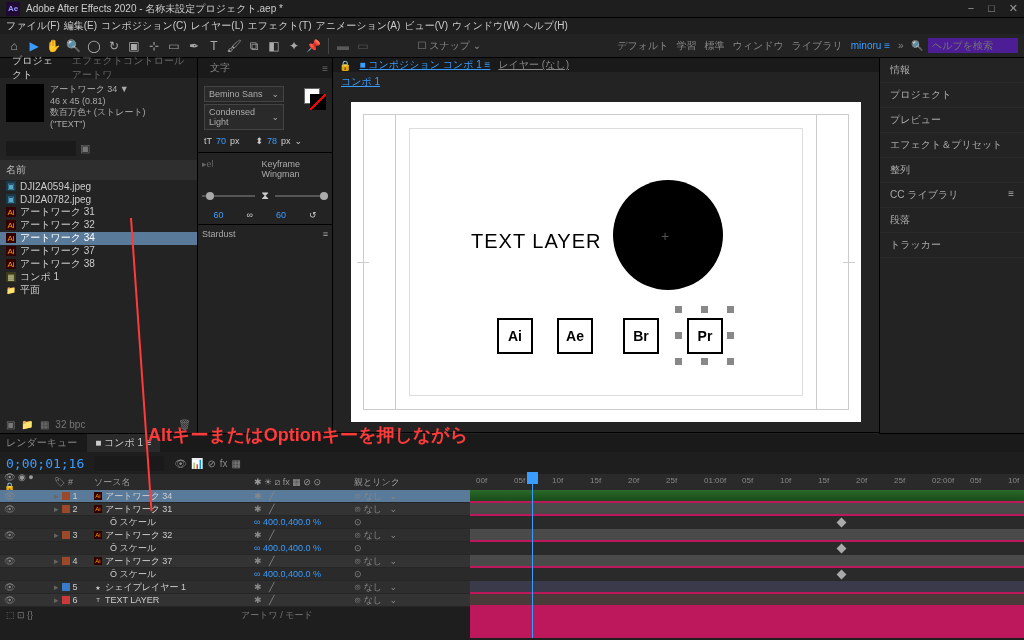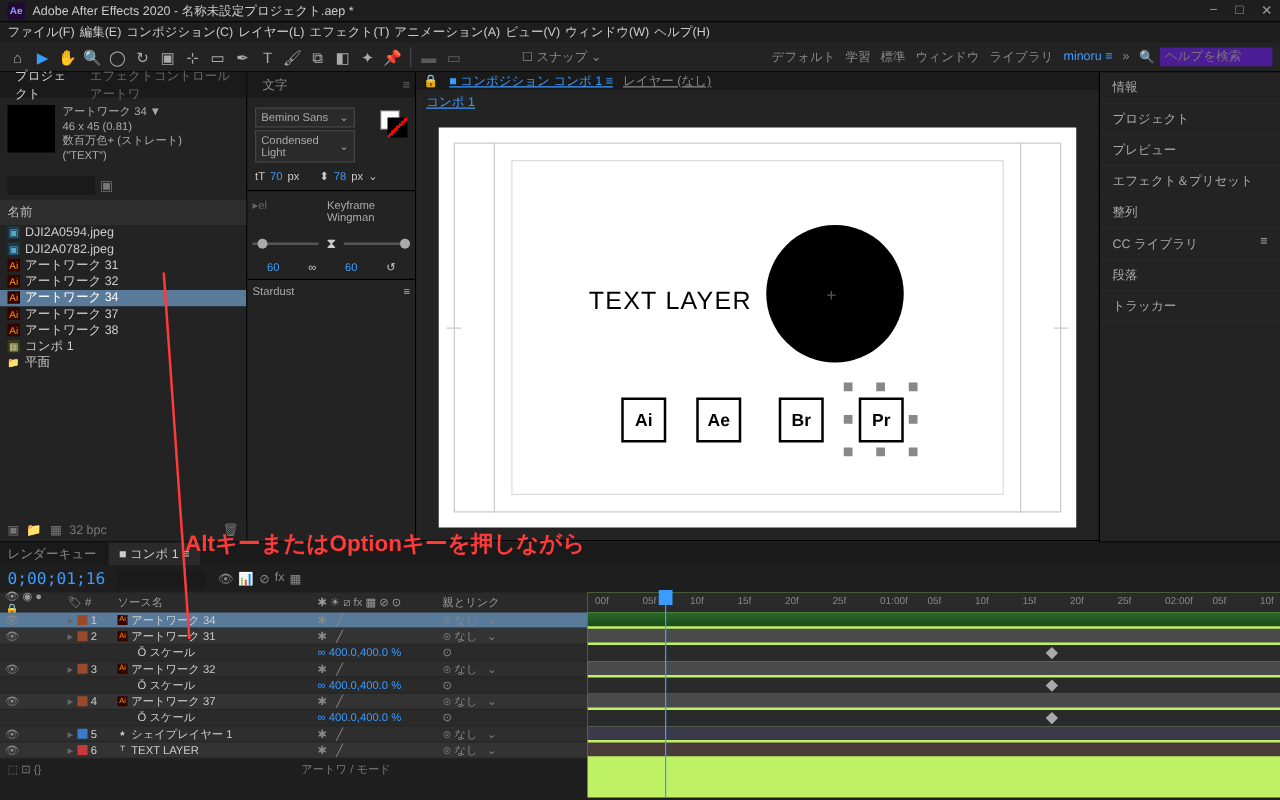--- a/index.html
+++ b/index.html
@@ -87,21 +87,21 @@
 .tl-tabs { height: 18px; background: #1a1a1a; display: flex; align-items: center; padding: 0 6px; gap: 10px; font-size: 10px; }
 .tl-tabs .tltab { color: #888; }
 .tl-tabs .tltab.active { color: #ccc; background: #2a2a2a; padding: 2px 8px; }
 .tl-header { height: 22px; display: flex; align-items: center; padding: 0 6px; gap: 10px; font-size: 10px; }
 .timecode { color: #3a9cff; font-size: 13px; font-family: monospace; }
 .tl-controls { display: flex; gap: 4px; color: #888; }
 .tl-search { background: #1a1a1a; border: none; width: 70px; color: #888; font-size: 10px; padding: 2px; }
 
 .tl-body { flex: 1; display: flex; }
 .tl-left { width: 470px; display: flex; flex-direction: column; }
-.tl-right { flex: 1; background: #bef264; position: relative; }
+.tl-right { flex: 1; background: #be185d; position: relative; }
 
 .tl-colhead { height: 16px; background: #2a2a2a; display: flex; align-items: center; font-size: 9px; color: #999; }
 .tl-colhead > div { padding: 0 4px; }
 .col-eye { width: 50px; } .col-num { width: 40px; } .col-name { width: 160px; } .col-sw { width: 100px; } .col-parent { flex: 1; }
 
 .layer-row { height: 13px; display: flex; align-items: center; font-size: 9px; background: #2e2e2e; border-bottom: 1px solid #262626; }
 .layer-row.odd { background: #333; }
 .layer-row.selected { background: #5a7a9a; }
 .layer-row.sub { background: #2a2a2a; }
 .layer-row > div { padding: 0 4px; display: flex; align-items: center; gap: 3px; }

